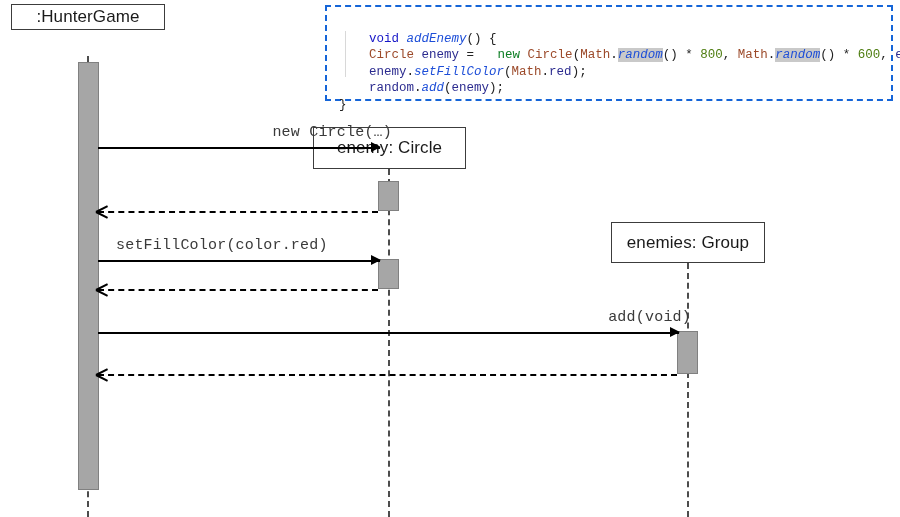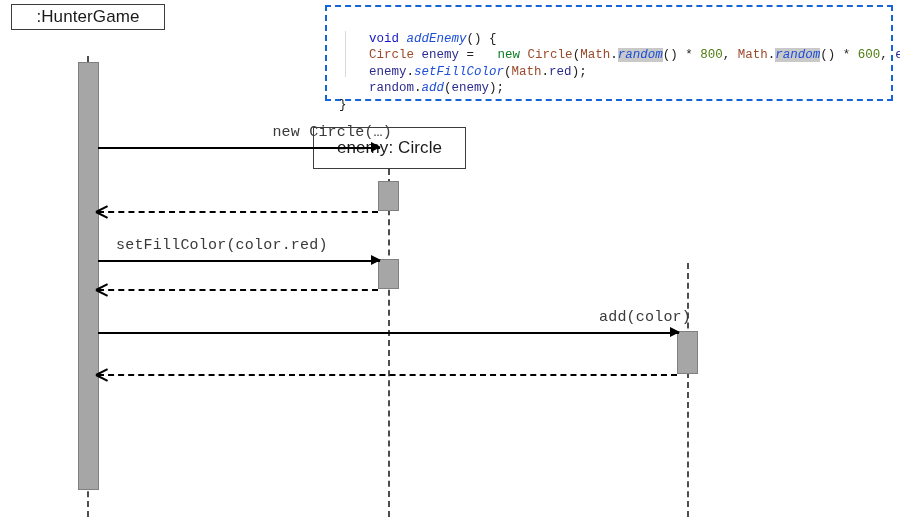--- a/index.html
+++ b/index.html
@@ -156,20 +156,23 @@
   <div class="lifeline" style="left:87px; top:56px; height:461px;"></div>
   <div class="activation" style="left:78px; top:62px; width:21px; height:428px;"></div>
 
   <div class="obj-box" style="left:313px; top:127px; width:153px; height:42px;">
     <span>enemy: Circle</span>
   </div>
   <div class="lifeline" style="left:388px; top:169px; height:348px;"></div>
   <div class="activation" style="left:378px; top:181px; width:21px; height:30px;"></div>
   <div class="activation" style="left:378px; top:259px; width:21px; height:30px;"></div>
 
+  <div class="obj-box" style="left:611px; top:222px; width:154px; height:41px;">
+    <span>enemies: Group</span>
+  </div>
   <div class="lifeline" style="left:687px; top:263px; height:254px;"></div>
   <div class="activation" style="left:677px; top:331px; width:21px; height:43px;"></div>
 
   <div class="msg call" style="left:98px; top:147px; width:282px;">
     <div class="line"></div>
     <div class="head"></div>
     <div class="label center">new Circle(…)</div>
   </div>
 
   <div class="msg ret" style="left:98px; top:211px; width:280px;">
@@ -186,21 +189,21 @@
 
   <div class="msg ret" style="left:98px; top:289px; width:280px;">
     <div class="line"></div>
     <div class="head"></div>
     <div class="label center"></div>
   </div>
 
   <div class="msg call" style="left:98px; top:332px; width:581px;">
     <div class="line"></div>
     <div class="head"></div>
-    <div class="label center">add(color)</div>
+    <div class="label center">add(void)</div>
   </div>
 
   <div class="msg ret" style="left:98px; top:374px; width:579px;">
     <div class="line"></div>
     <div class="head"></div>
     <div class="label center"></div>
   </div>
 
   <div id="code-box" style="left:325px; top:5px; width:568px; height:96px;">
     <span class="indent-guide"></span><span class="kw">void</span> <span class="mname">addEnemy</span><span class="punct">() {</span>

